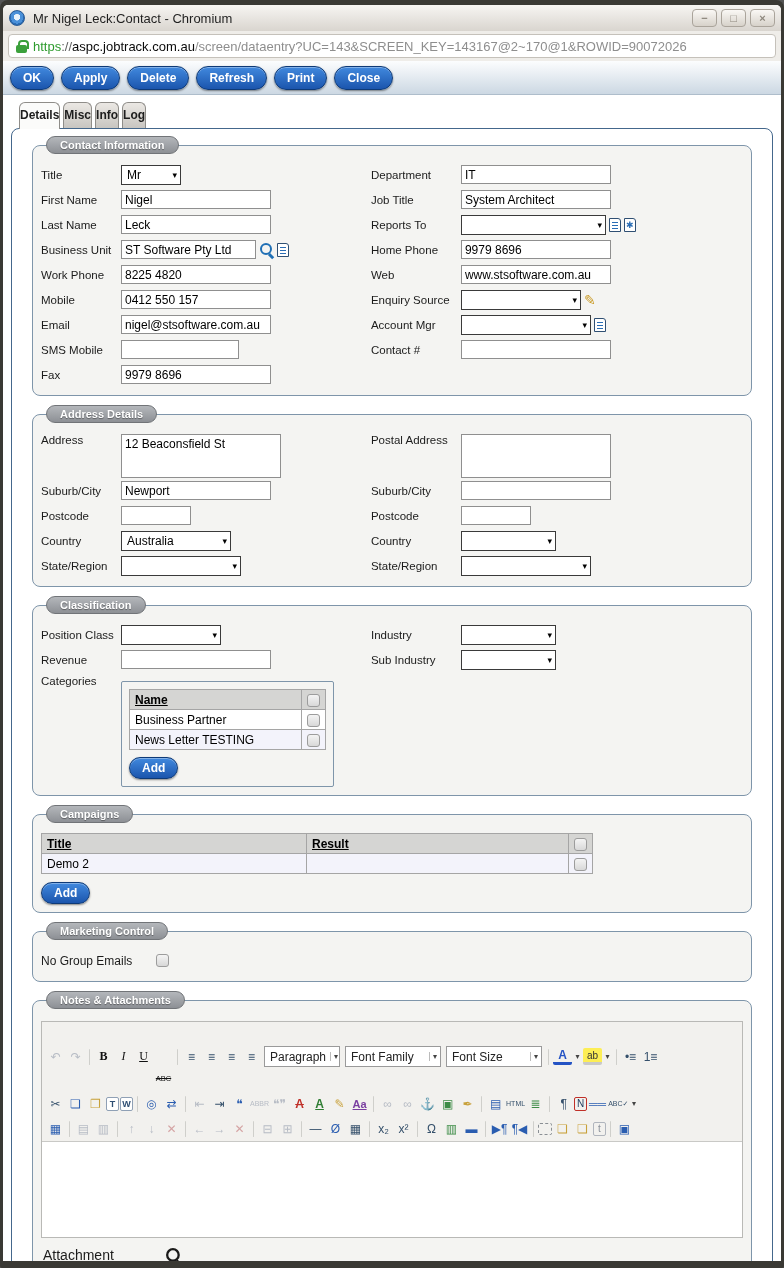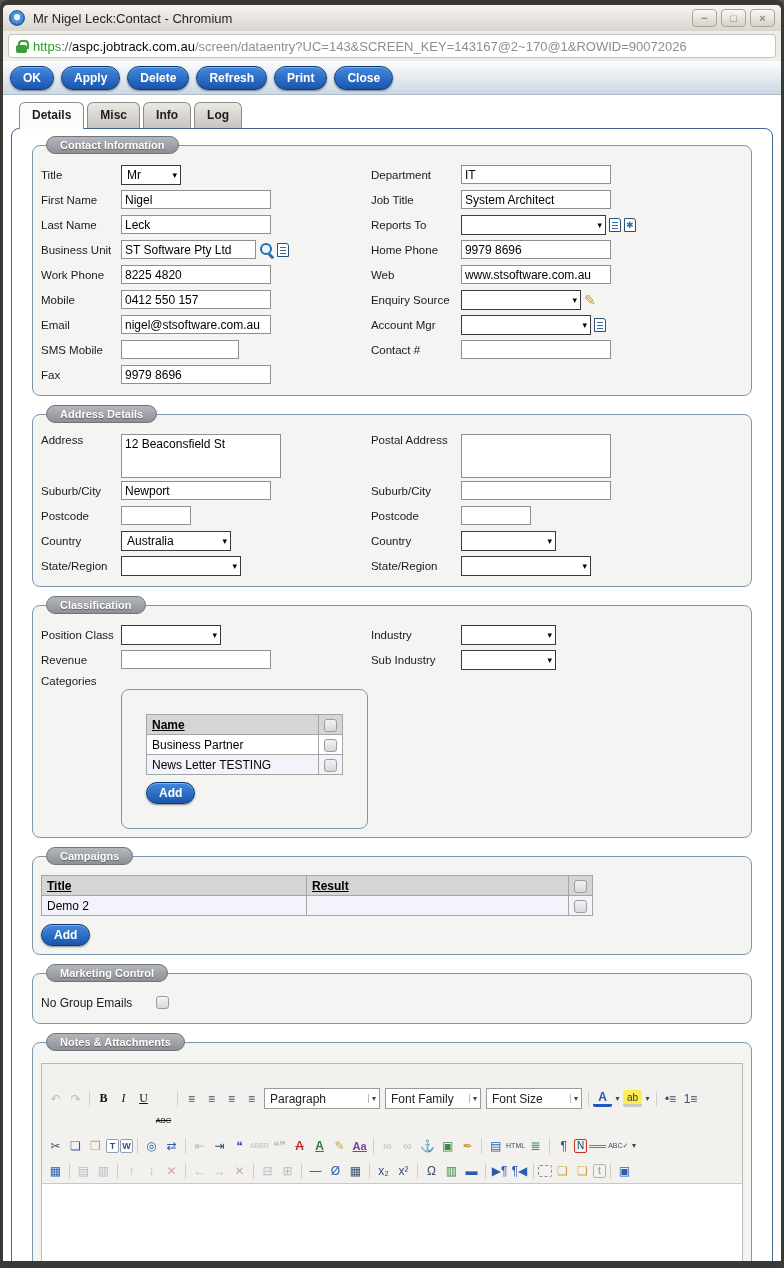--- a/index.html
+++ b/index.html
@@ -43,21 +43,21 @@
   .abtn { background:linear-gradient(#4189de,#1b55ad); border:1px solid #0e3a77; border-radius:12px;
           color:#fff; font-weight:bold; font-size:12px; padding:4px 12px;
           box-shadow:0 1px 2px rgba(0,0,0,.45), inset 0 1px 0 rgba(255,255,255,.35); cursor:pointer; }
   .abtn.small { padding:3px 12px; border-radius:11px; }
 
   
   .page { flex:1; background:#fff; padding-top:7px; overflow:hidden; }
   .tabs { display:flex; gap:3px; padding-left:16px; position:relative; z-index:2; }
   .tab { background:linear-gradient(#ebe8e4,#c8c5c0); border:1px solid #8f8d89; border-bottom:none;
          border-radius:6px 6px 0 0; font-weight:bold; font-size:12px; color:#1d1d1d;
-         padding:5px 12px 6px; cursor:pointer; }
+         padding:5px 0 6px; cursor:pointer; }
   .tab[data-active="true"] { background:#fbfbfa; padding-bottom:7px; margin-bottom:-1px; }
 
   .container { margin:0 8px; border:1px solid #44678c; border-radius:8px; background:#fff;
                padding:12px 20px 12px; position:relative; z-index:1; }
 
   
   .fs { position:relative; border:1px solid #7e95aa; border-radius:8px; background:#f4f4f2;
         margin-top:18px; padding:16px 8px 8px; }
   .fs:first-child { margin-top:4px; }
   .badge { position:absolute; top:-10px; left:13px; background:linear-gradient(#b4b7bb,#8d9095);
@@ -109,22 +109,22 @@
   .gtable { border-collapse:collapse; background:#fff; }
   .gtable th, .gtable td { border:1px solid #a5a5a5; font-size:12px; padding:1px 5px; height:20px;
                            text-align:left; color:#000; }
   .gtable th { background:#d5d5d3; font-weight:bold; text-decoration:underline; }
   .gtable th.cb { background:#d5d5d3; }
   .gtable td.cb, .gtable th.cb { width:24px; text-align:center; padding:1px 2px; }
   .gtable tr[data-alt="true"] td { background:#f3f3fb; }
   .cbx { appearance:none; -webkit-appearance:none; width:13px; height:13px; border:1px solid #9c9c9c;
          border-radius:3px; background:linear-gradient(#f4f4f4,#d8d8d8); vertical-align:middle; cursor:pointer; }
 
-  .catwrap { display:inline-block; border:1px solid #7e95aa; border-radius:8px; padding:24px;
-             background:#f4f4f2; margin-top:14px; }
+  .catwrap { display:inline-block; border:1px solid #7e95aa; border-radius:2px; padding:7px;
+             background:#f4f4f2; margin-top:6px; }
   .catwrap .abtn { margin-top:7px; display:inline-block; }
 
   
   .editor { border:1px solid #b9b9b6; background:#f2f1ee; margin-top:4px; }
   .erow { display:flex; align-items:center; gap:1px; padding:3px 4px; }
   .eic { min-width:19px; height:19px; display:inline-flex; align-items:center; justify-content:center;
          font-size:12px; color:#35506b; cursor:pointer; border-radius:2px; white-space:nowrap; }
   .eic[data-kind="dim"] { color:#b7bcc5; }
   .eic[data-kind="dimred"] { color:#d4a3a3; }
   .eic[data-kind="sep"] { min-width:1px; width:1px; height:16px; background:#cfcfcb; margin:0 3px; cursor:default; }
@@ -144,21 +144,21 @@
   .eic[data-kind="tiny"] { font-size:7px; }
   .eic[data-kind="tinydim"] { font-size:7px; color:#b7bcc5; }
   .eic[data-kind="clip"] { border:1px solid #8fa0b5; background:#fff; font-size:9px; font-weight:bold;
                            min-width:13px; height:14px; color:#2f4f73; }
   .eic[data-kind="boxed"] { border:1px solid #c03028; font-size:10px; min-width:13px; height:14px; color:#1d3b5e; }
   .eic[data-kind="boxeddim"] { border:1px solid #b0b5bd; font-size:10px; min-width:13px; height:14px; color:#8a909a; }
   .eic[data-kind="dash"] { border:1px dashed #8a8f94; min-width:14px; width:14px; height:12px; }
   .esel { background:#fff; border:1px solid #9a9a9a; height:21px; font-size:12px; display:inline-flex;
           align-items:center; justify-content:space-between; padding:0 3px 0 5px; margin:0 2px; cursor:pointer; color:#222; }
   .esel .car { font-size:8px; border-left:1px solid #bbb; padding-left:3px; margin-left:4px; color:#444; }
-  .esel.w92{width:116px;} .esel.w96{width:96px;}
+  .esel.w92{width:76px;} .esel.w96{width:96px;}
   .econtent { background:#fff; border-top:1px solid #c9c9c6; height:96px; }
   .attrow { display:flex; align-items:center; margin:9px 0 5px 2px; gap:52px; }
   .attlabel { font-size:14px; color:#1b1b1b; }
   .attbox { border:1px solid #5b7da0; border-radius:8px; height:27px; background:#f1f1ef; margin:0 2px; }
 
   .mklabel { font-size:12px; color:#1b1b1b; margin-right:24px; }
 </style>
 </head>
 <body>
 

